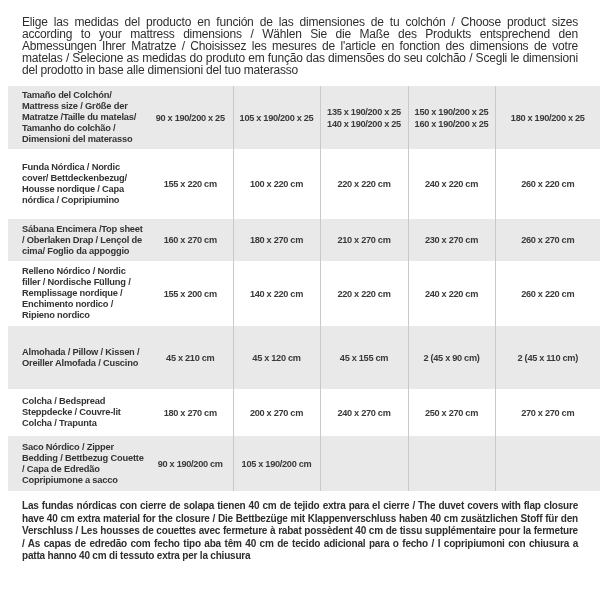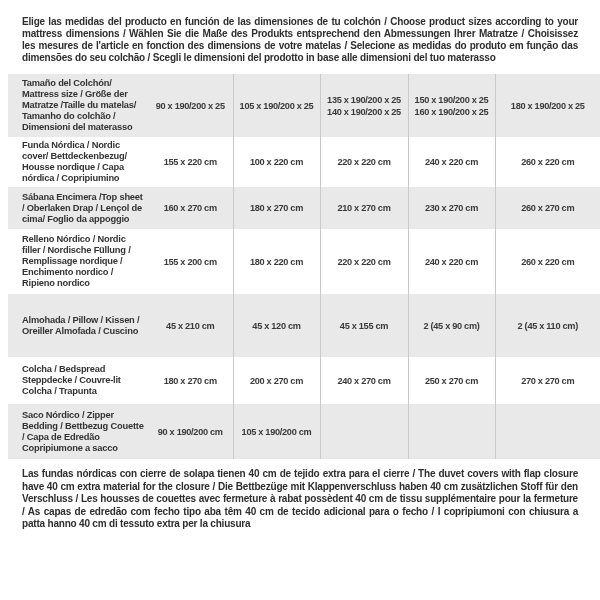--- a/index.html
+++ b/index.html
@@ -9,22 +9,22 @@
   }
   body {
     width: 600px;
     height: 600px;
     font-family: "Liberation Sans", sans-serif;
     color: #2e2e2e;
     overflow: hidden;
   }
   .intro {
     margin: 16px 22px 10px 22px;
-    font-size: 10px;
-    font-weight: bold;
+    font-size: 12px;
+    font-weight: normal;
     line-height: 12px;
     letter-spacing: -0.2px;
     text-align: justify;
     color: #2e2e2e;
   }
   table.size-table {
     border-collapse: collapse;
     table-layout: fixed;
     width: 592px;
     margin-left: 8px;
@@ -50,21 +50,21 @@
     white-space: pre-line;
     padding: 0 1px;
     color: #3a3a3a;
   }
   .value-cell + .value-cell {
     border-left: 1px solid #c9c9c9;
   }
   tr[data-name="table-row"]:nth-child(odd) { background: #e9e9e9; }
   tr[data-name="table-row"]:nth-child(even) { background: #ffffff; }
   tr[data-name="table-row"]:nth-child(1) { height: 63px; padding-left: 13px; }
-  tr[data-name="table-row"]:nth-child(2) { height: 50px; }
+  tr[data-name="table-row"]:nth-child(2) { height: 70px; }
   tr[data-name="table-row"]:nth-child(3) { height: 42px; }
   tr[data-name="table-row"]:nth-child(4) { height: 65px; }
   tr[data-name="table-row"]:nth-child(5) { height: 63px; }
   tr[data-name="table-row"]:nth-child(6) { height: 47px; }
   tr[data-name="table-row"]:nth-child(7) { height: 55px; margin-left: 36px; }
   tr[data-name="table-row"]:nth-child(8) { height: 52px; }
   .footnote {
     margin: 9px 22px 0 22px;
     font-size: 10px;
     font-weight: bold;
@@ -111,21 +111,21 @@
         <td class="label-cell" data-name="row-label">Sábana Encimera /Top sheet / Oberlaken Drap / Lençol de cima/ Foglio da appoggio</td>
         <td class="value-cell" data-name="size-value-cell">160 x 270 cm</td>
         <td class="value-cell" data-name="size-value-cell">180 x 270 cm</td>
         <td class="value-cell" data-name="size-value-cell">210 x 270 cm</td>
         <td class="value-cell" data-name="size-value-cell">230 x 270 cm</td>
         <td class="value-cell" data-name="size-value-cell">260 x 270 cm</td>
       </tr>
       <tr data-name="table-row">
         <td class="label-cell" data-name="row-label">Relleno Nórdico / Nordic filler / Nordische Füllung / Remplissage nordique / Enchimento nordico / Ripieno nordico</td>
         <td class="value-cell" data-name="size-value-cell">155 x 200 cm</td>
-        <td class="value-cell" data-name="size-value-cell">180 x 220 cm</td>
+        <td class="value-cell" data-name="size-value-cell">140 x 220 cm</td>
         <td class="value-cell" data-name="size-value-cell">220 x 220 cm</td>
         <td class="value-cell" data-name="size-value-cell">240 x 220 cm</td>
         <td class="value-cell" data-name="size-value-cell">260 x 220 cm</td>
       </tr>
       <tr data-name="table-row">
         <td class="label-cell" data-name="row-label">Almohada / Pillow / Kissen / Oreiller Almofada / Cuscino</td>
         <td class="value-cell" data-name="size-value-cell">45 x 210 cm</td>
         <td class="value-cell" data-name="size-value-cell">45 x 120 cm</td>
         <td class="value-cell" data-name="size-value-cell">45 x 155 cm</td>
         <td class="value-cell" data-name="size-value-cell">2 (45 x 90 cm)</td>

